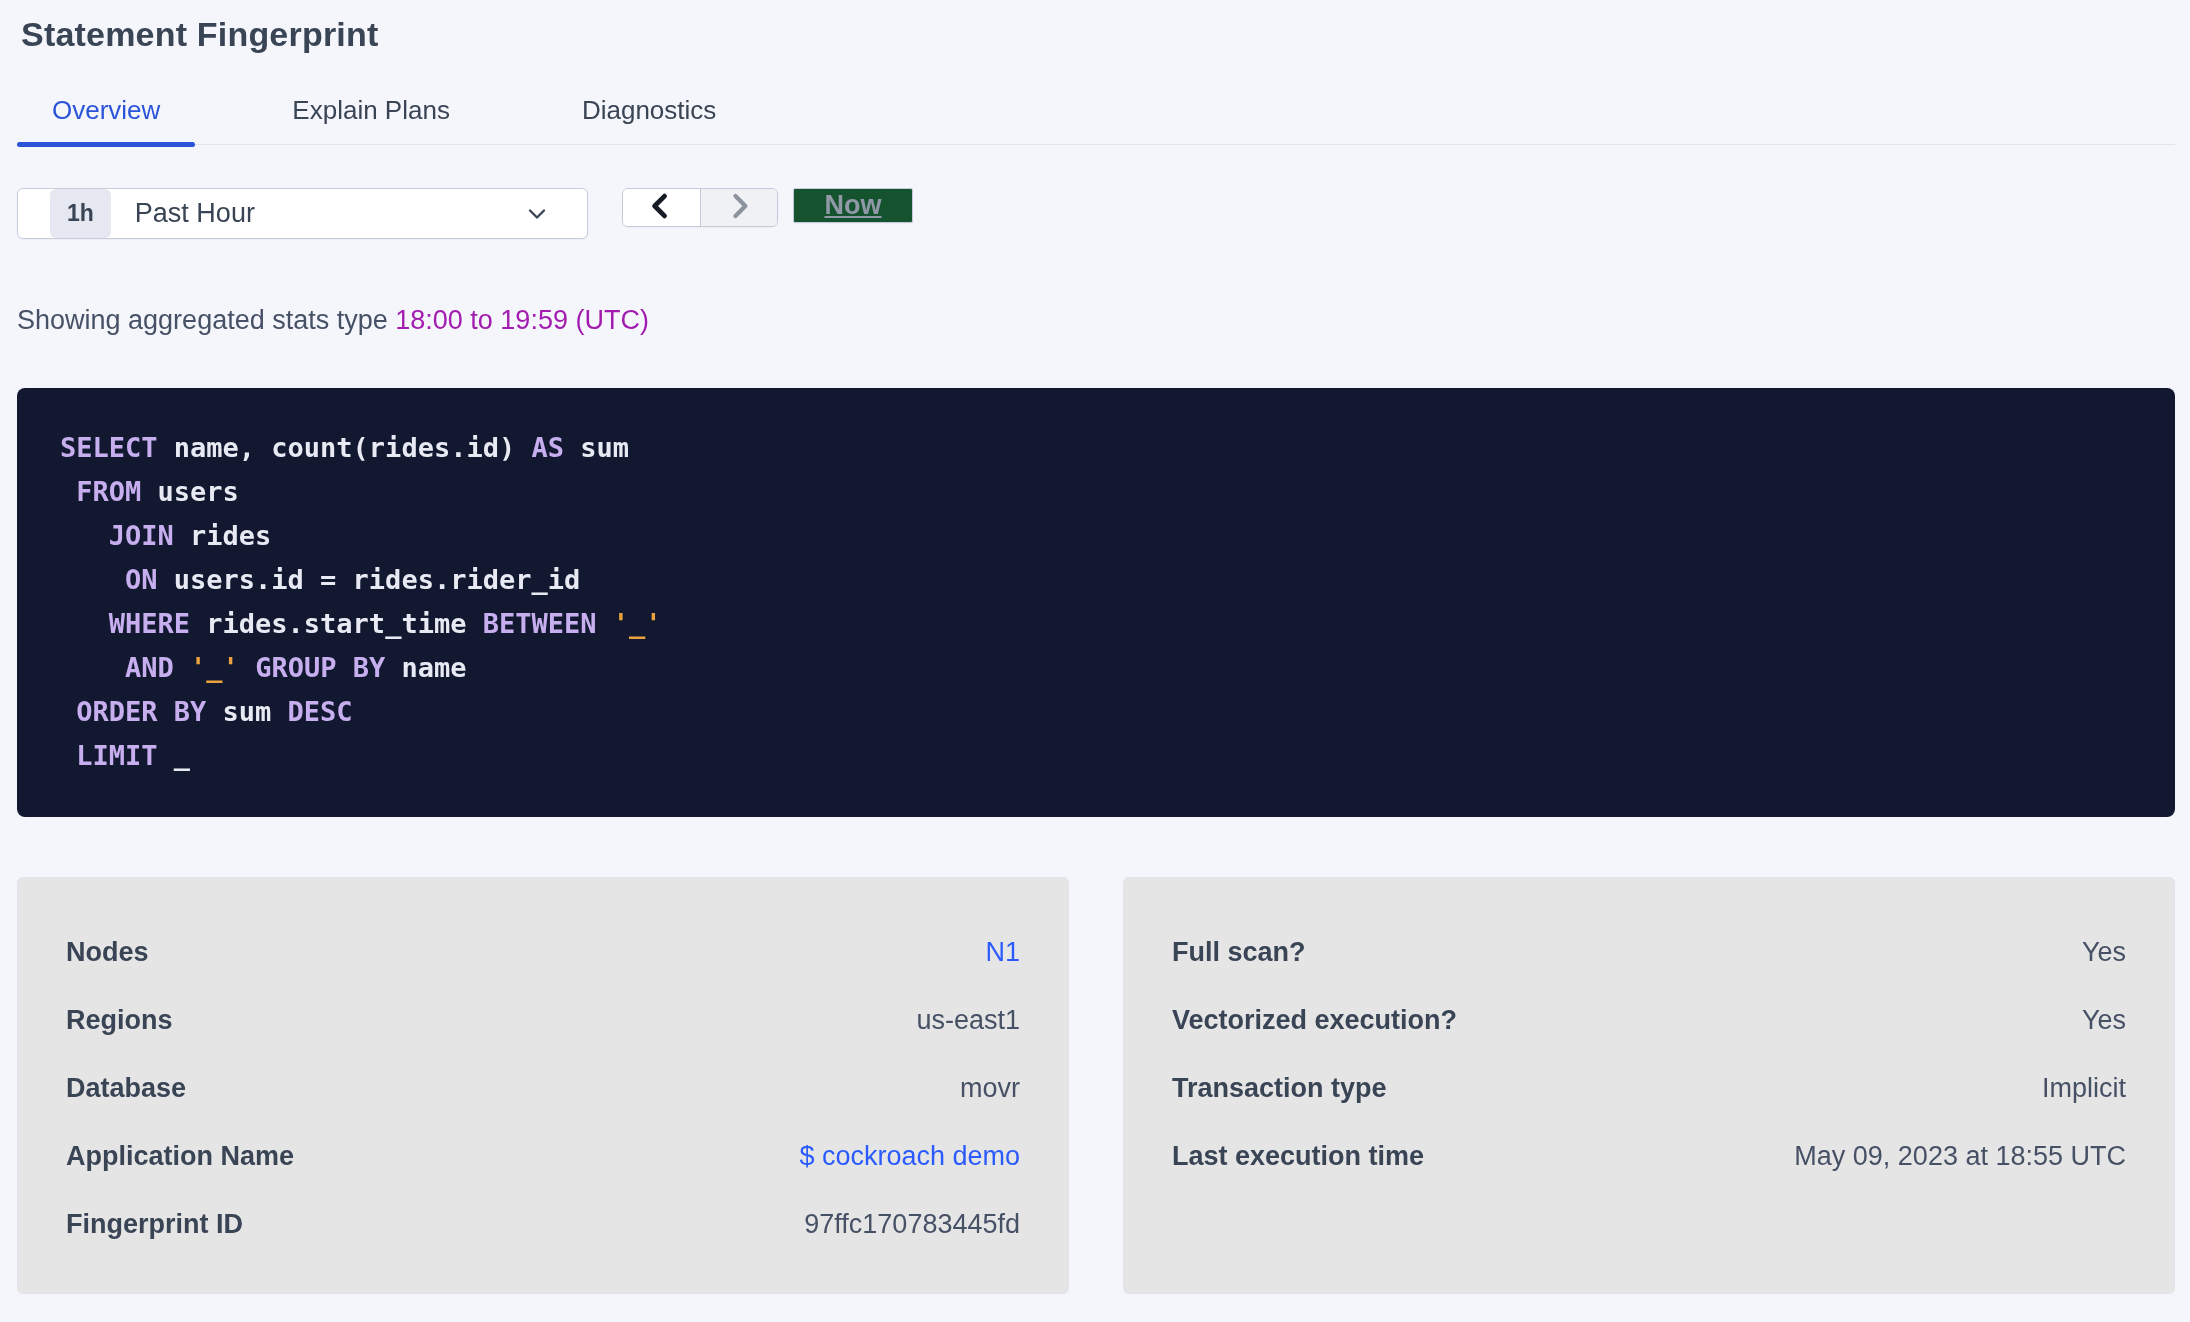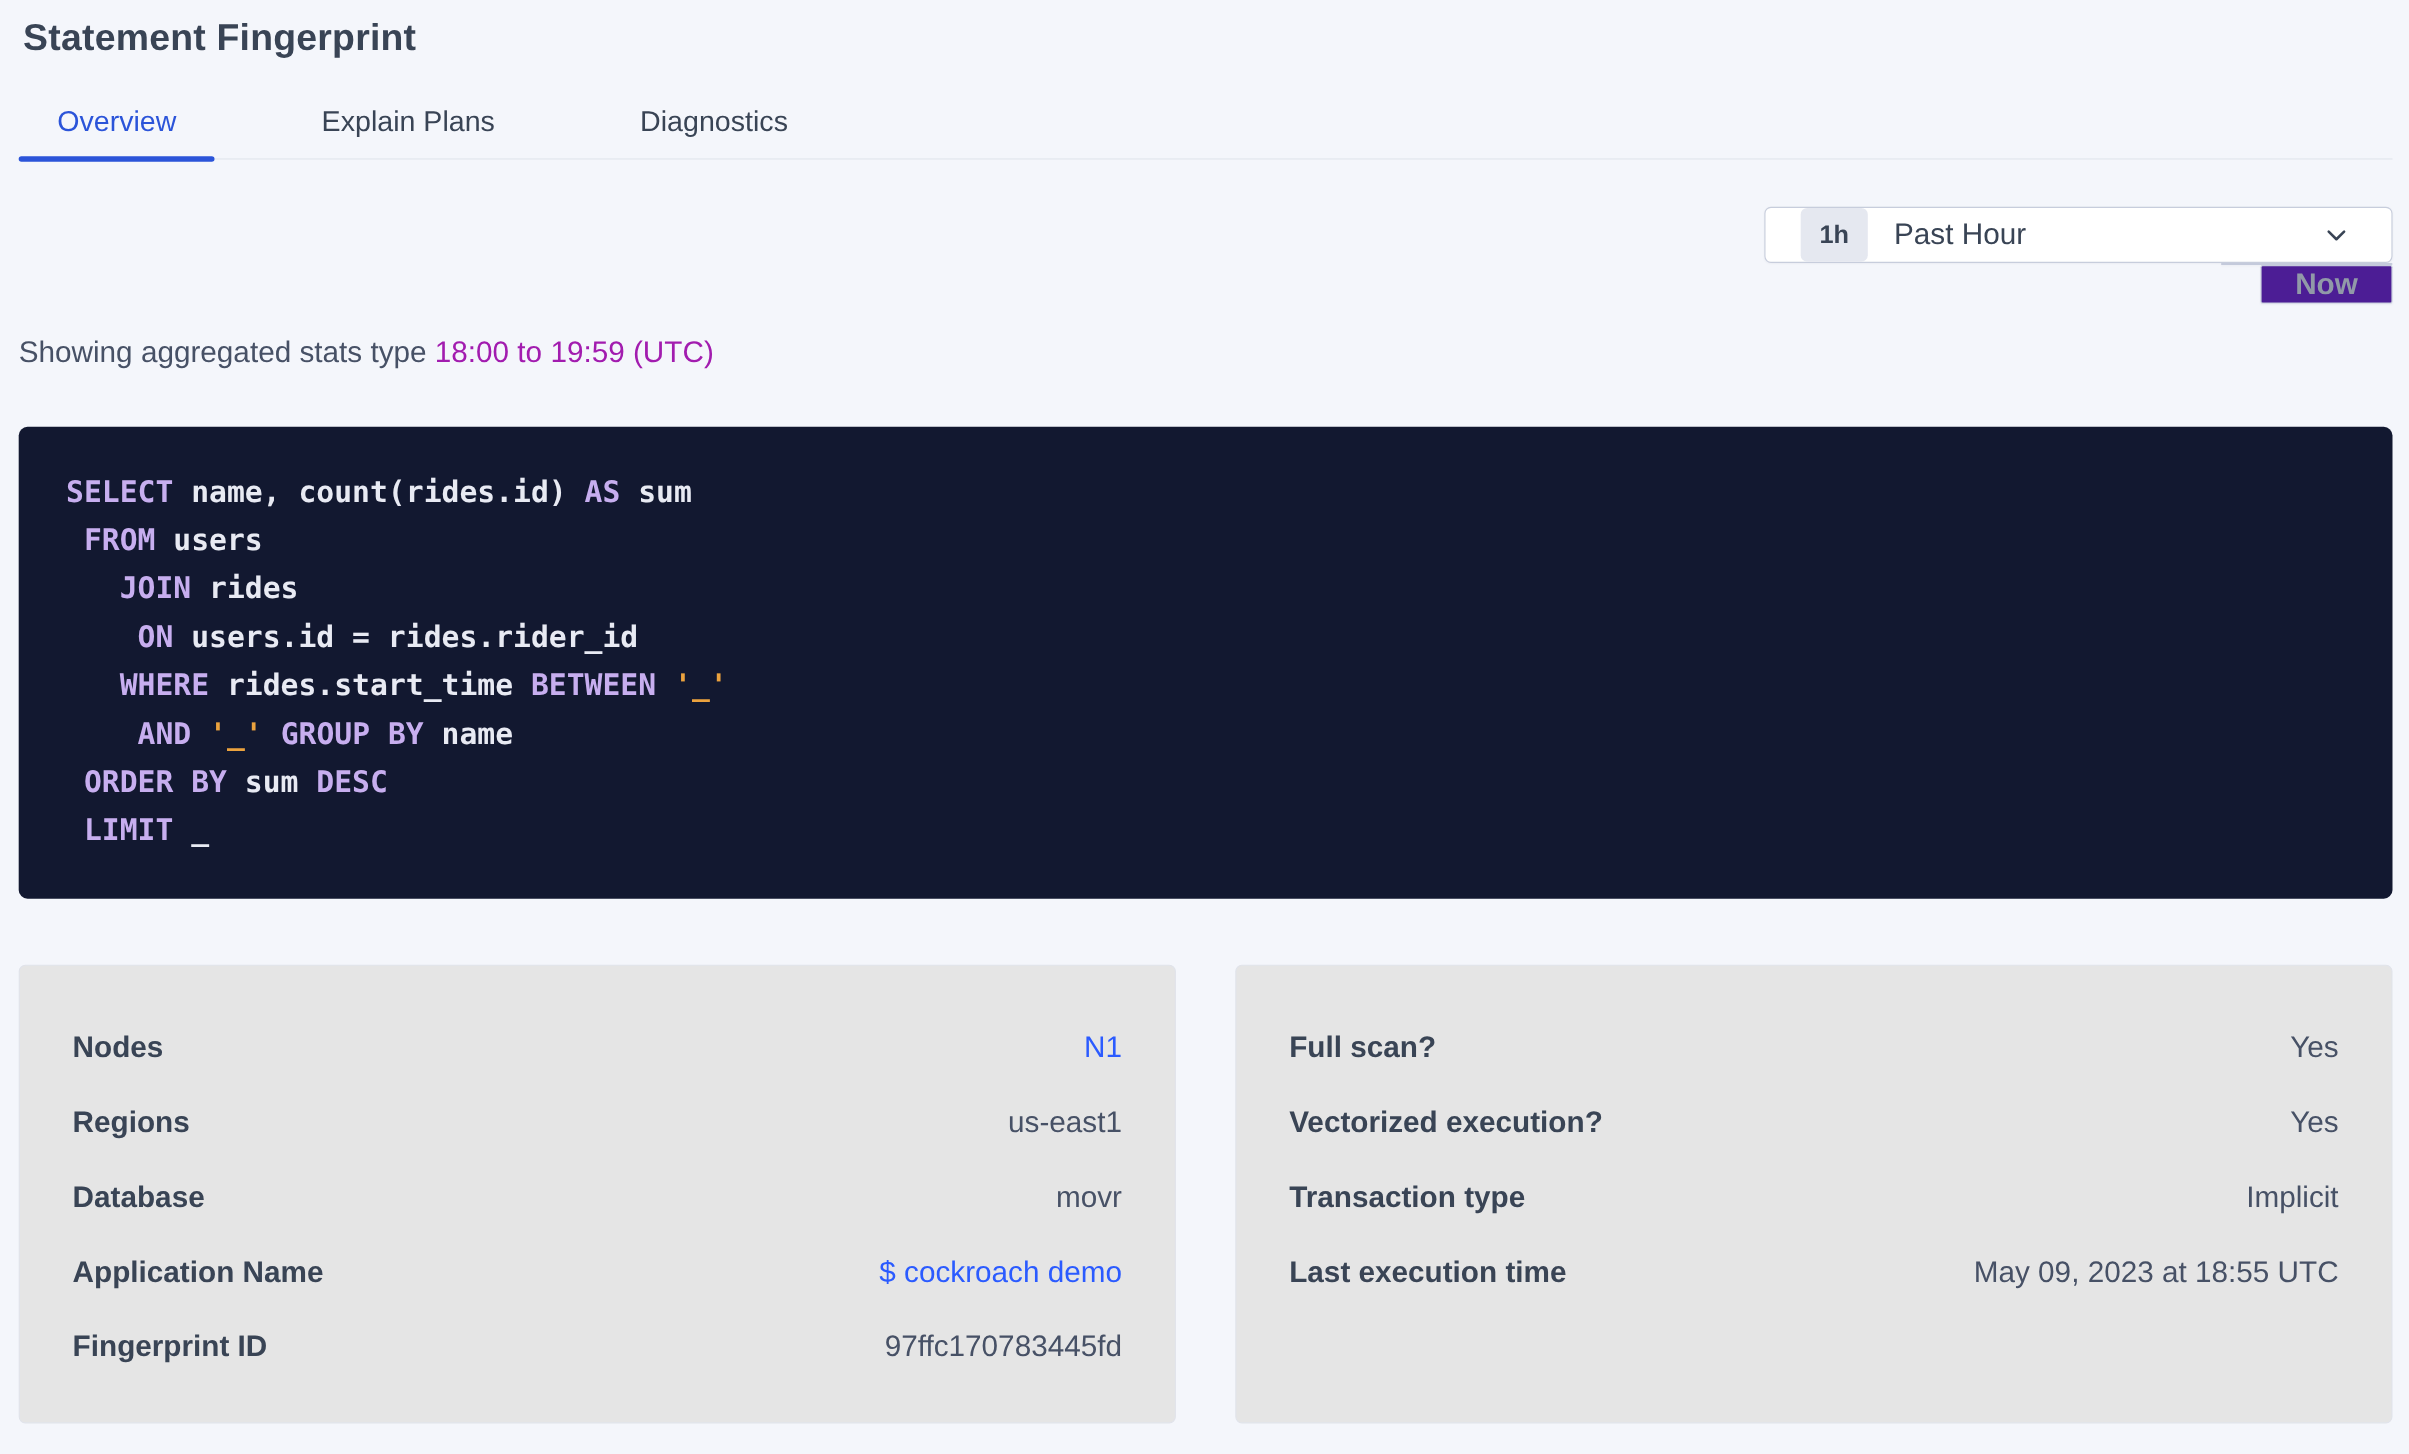--- a/index.html
+++ b/index.html
@@ -32,21 +32,21 @@
     color: #394455;
     cursor: pointer;
   }
   .tab.active { color: #2B54D9; }
   .tab.active::after {
     content: ""; position: absolute; left: 0; right: 0; bottom: -3px;
     height: 5px; background: #2B54D9; border-radius: 3px;
   }
 
   
-  .controls { display: flex; margin-top: 43px; height: 76px; align-items: flex-end; flex-direction: column; }
+  .controls { display: flex; margin-top: 43px; height: 76px; align-items: flex-start; }
   .time-picker {
     width: 571px; background: #FFFFFF;
     border: 1px solid #C7CDDC; border-radius: 6px;
     display: flex; align-items: center;
     padding: 0 36px 0 32px;
     cursor: pointer;
     box-shadow: 0 1px 2px rgba(20,30,60,0.04);
   }
   .badge-1h {
     background: #E5E8F0; border-radius: 6px;
@@ -64,26 +64,27 @@
   }
   .arrow-btn {
     flex: 1; display: flex; align-items: center; justify-content: center;
     background: #FFFFFF; border: none; padding: 0; cursor: pointer;
   }
   .arrow-btn.next { background: #F0F1F4; border-left: 1px solid #C4CADB; cursor: default; }
 
   .now-btn {
     margin-left: 15px; width: 120px;
     border: 1px solid #C4CADB; border-radius: 2px;
-    background: #4c1d95; color: #9199A8;
+    background: #14532d; color: #9199A8;
     font-family: "Liberation Sans", sans-serif;
     font-size: 27px; font-weight: 700;
     display: flex; align-items: center; justify-content: center;
     cursor: default;
     box-shadow: 0 1px 2px rgba(20,30,60,0.04);
+    text-decoration: underline;
   }
 
   
   .stats-line { margin-top: 38px; font-size: 27px; line-height: 36px; color: #475166; }
   .stats-line strong { color: #a21caf; font-weight: 400; }
 
   
   .sql-box {
     margin-top: 50px; height: 429px;
     background: #121830; border-radius: 8px;

